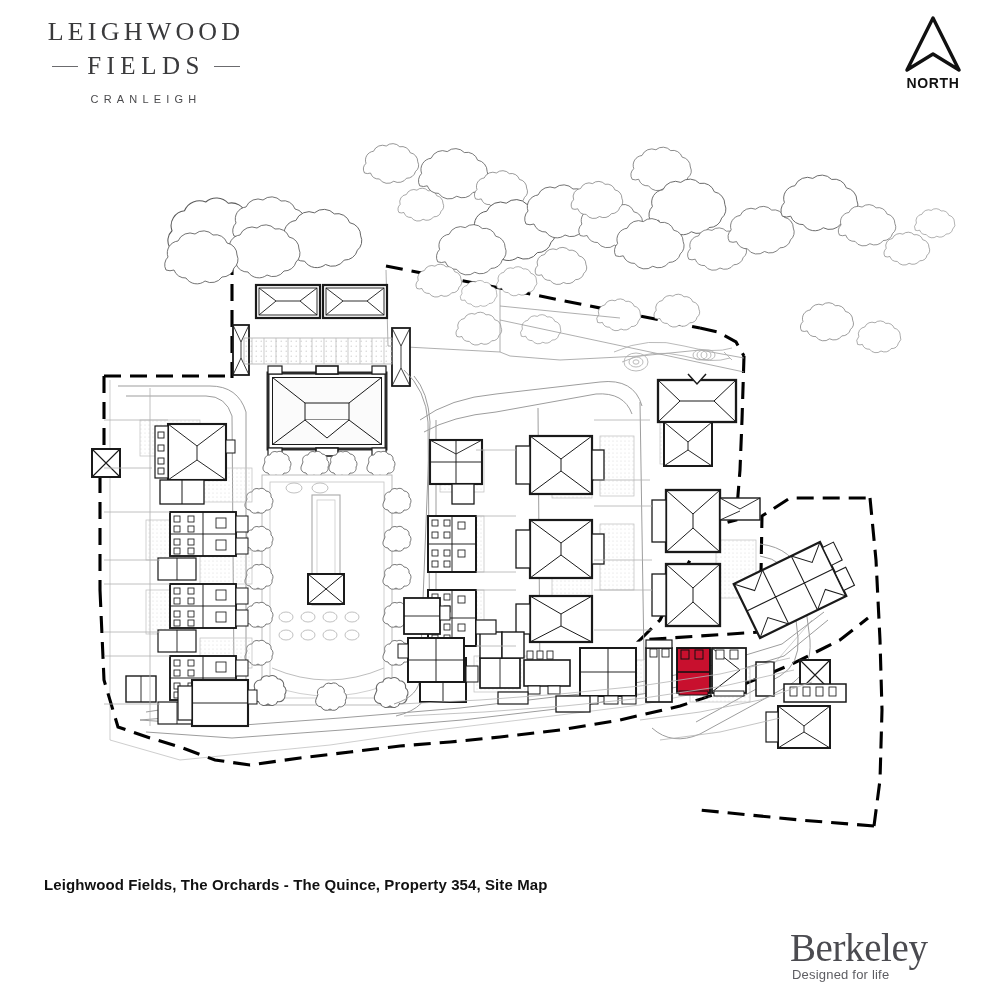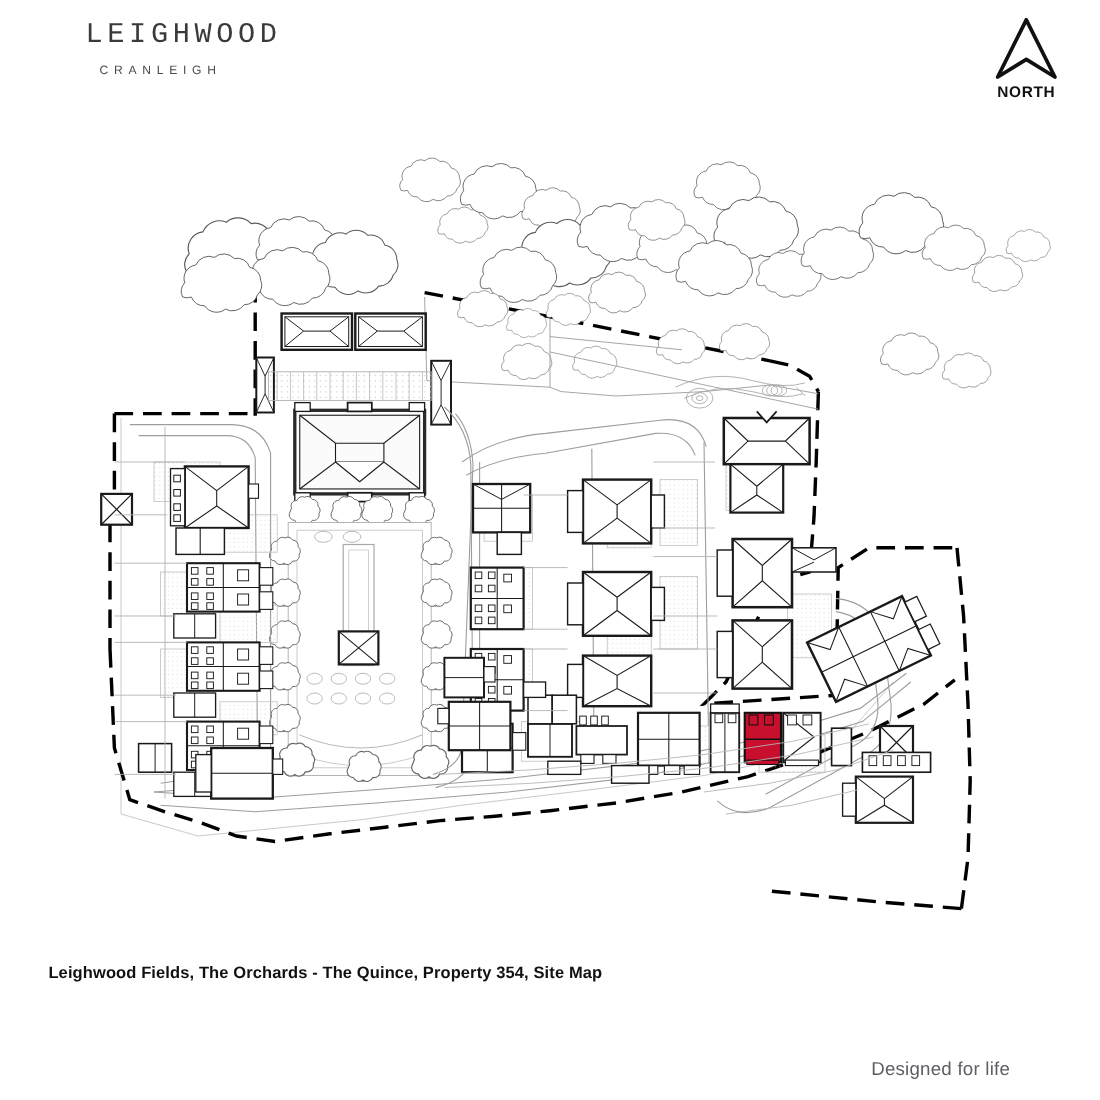--- a/index.html
+++ b/index.html
@@ -20,27 +20,26 @@
   
   #brand {
     position: absolute;
     left: 36px;
     top: 18px;
     width: 220px;
     text-align: center;
     color: #3a3a3c;
   }
   #brand .brand-line1 {
-    font-family: Liberation Mono, monospace;
+    font-family: Liberation Serif, serif;
     font-size: 26px;
     letter-spacing: 4.2px;
     line-height: 1.05;
     font-weight: 400;
     white-space: nowrap;
-    text-align: right;
   }
   #brand .brand-line2-wrap {
     display: flex;
     align-items: center;
     justify-content: center;
     gap: 9px;
     margin-top: 7px;
   }
   #brand .rule {
     display: block;
@@ -113,32 +112,37 @@
   }
   #berkeley .bk-name {
     font-family: "Liberation Serif", serif;
     font-size: 39px;
     line-height: 0.95;
     color: #4b4b50;
     letter-spacing: -0.4px;
   }
   #berkeley .bk-tag {
     font-family: "Liberation Sans", sans-serif;
-    font-size: 17px;
+    font-size: 13px;
     color: #5d5d62;
     letter-spacing: 0.2px;
     margin-top: 1px;
     margin-left: 2px;
   }
 </style>
 </head>
 <body>
 
 <div id="brand">
   <div class="brand-line1">LEIGHWOOD</div>
+  <div class="brand-line2-wrap">
+    <span class="rule"></span>
+    <span class="brand-line2">FIELDS</span>
+    <span class="rule"></span>
+  </div>
   <div class="brand-line3">CRANLEIGH</div>
 </div>
 
 <div id="north">
   <span>
     <svg width="62" height="56" viewBox="0 0 62 56" aria-hidden="true">
       <path d="M31 2 L57 54 L31 38 L5 54 Z" fill="#ffffff" stroke="#111111" stroke-width="3.4" stroke-linejoin="round"></path>
     </svg>
   </span>
   <div class="north-label">NORTH</div>
@@ -733,14 +737,15 @@
     <path d="M476,330 L516,330 M476,396 L516,396 M476,452 L516,452
              M476,470 L516,470 M476,526 L516,526"></path>
   </g>
 
 </svg>
 </div>
 
 <div id="caption">Leighwood Fields, The Orchards - The Quince, Property 354, Site Map</div>
 
 <div id="berkeley">
+  <div class="bk-name">Berkeley</div>
   <div class="bk-tag">Designed for life</div>
 </div>
 
 </body></html>

